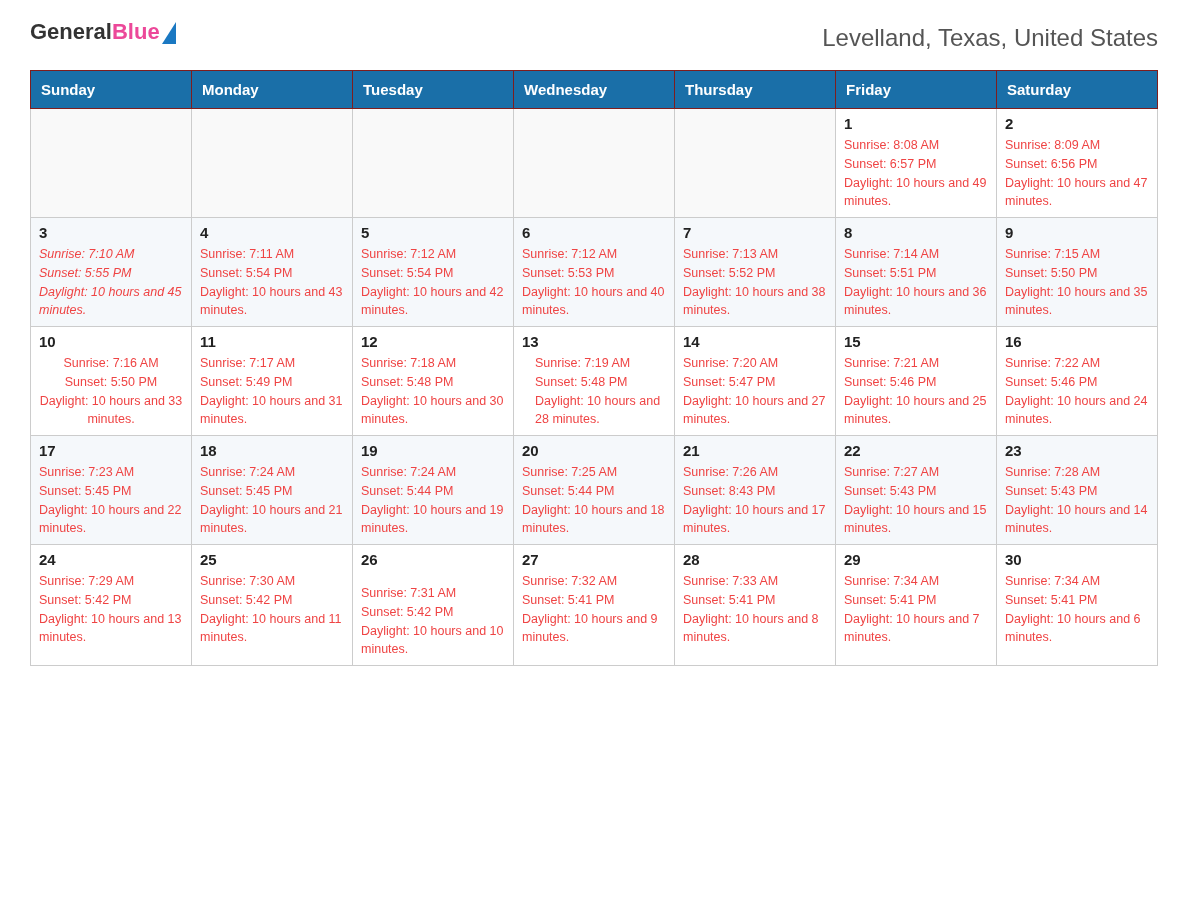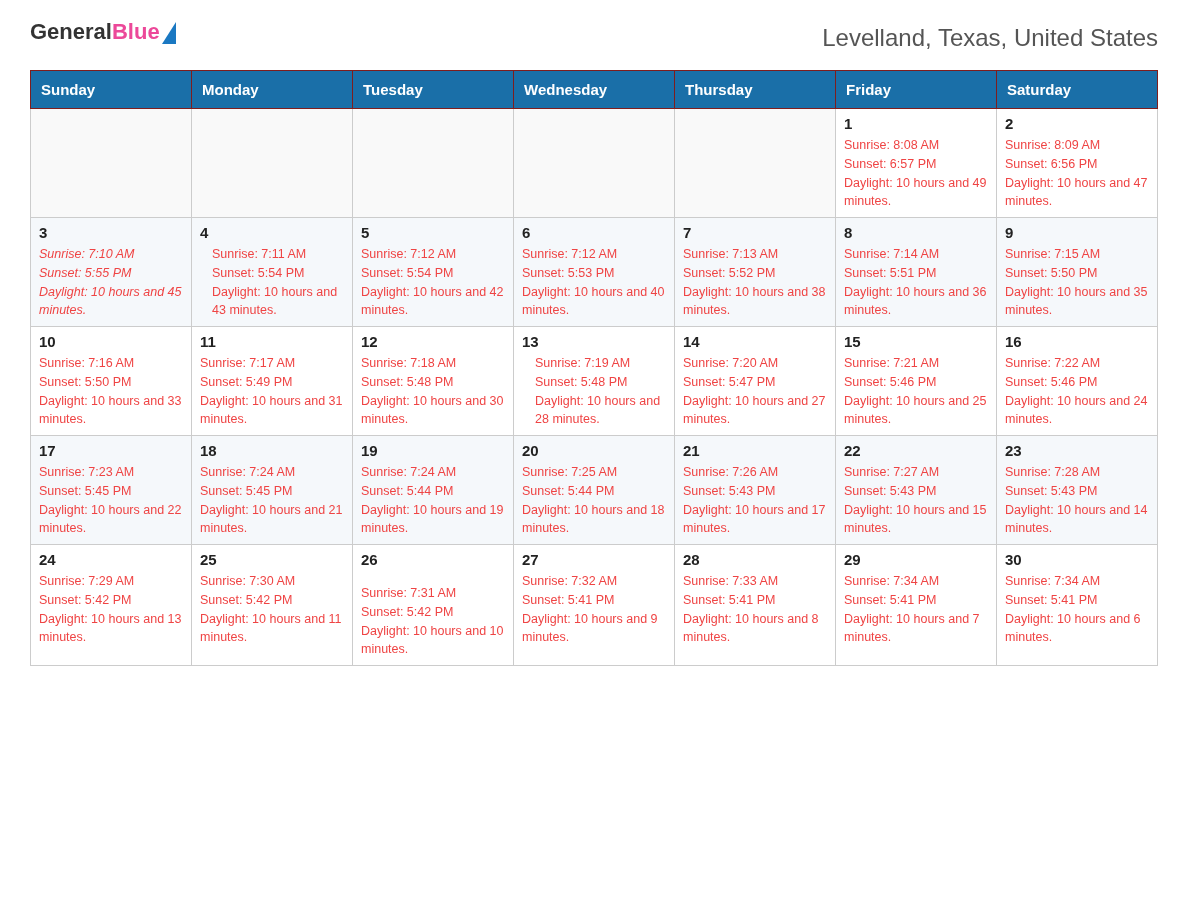--- a/index.html
+++ b/index.html
@@ -150,21 +150,21 @@
       </tr>
       <tr>
         <td>
           <div class="day-num">3</div>
           <div class="day-info" style="white-space: pre-line; font-style: italic;">Sunrise: 7:10 AM
 Sunset: 5:55 PM
 Daylight: 10 hours and 45 minutes.</div>
         </td>
         <td>
           <div class="day-num">4</div>
-          <div class="day-info" style="white-space: pre-line; margin-left: 12px;">Sunrise: 7:11 AM
+          <div class="day-info" style="white-space: pre-line;">Sunrise: 7:11 AM
 Sunset: 5:54 PM
 Daylight: 10 hours and 43 minutes.</div>
         </td>
         <td>
           <div class="day-num">5</div>
           <div class="day-info" style="white-space: pre-line;">Sunrise: 7:12 AM
 Sunset: 5:54 PM
 Daylight: 10 hours and 42 minutes.</div>
         </td>
         <td>
@@ -188,21 +188,21 @@
         <td>
           <div class="day-num">9</div>
           <div class="day-info" style="white-space: pre-line;">Sunrise: 7:15 AM
 Sunset: 5:50 PM
 Daylight: 10 hours and 35 minutes.</div>
         </td>
       </tr>
       <tr>
         <td>
           <div class="day-num">10</div>
-          <div class="day-info" style="white-space: pre-line;">Sunrise: 7:16 AM
+          <div class="day-info" style="white-space: pre-line; text-align: center;">Sunrise: 7:16 AM
 Sunset: 5:50 PM
 Daylight: 10 hours and 33 minutes.</div>
         </td>
         <td>
           <div class="day-num">11</div>
           <div class="day-info" style="white-space: pre-line;">Sunrise: 7:17 AM
 Sunset: 5:49 PM
 Daylight: 10 hours and 31 minutes.</div>
         </td>
         <td>
@@ -257,21 +257,21 @@
         </td>
         <td>
           <div class="day-num">20</div>
           <div class="day-info" style="white-space: pre-line;">Sunrise: 7:25 AM
 Sunset: 5:44 PM
 Daylight: 10 hours and 18 minutes.</div>
         </td>
         <td>
           <div class="day-num">21</div>
           <div class="day-info" style="white-space: pre-line;">Sunrise: 7:26 AM
-Sunset: 5:43 PM
+Sunset: 8:43 PM
 Daylight: 10 hours and 17 minutes.</div>
         </td>
         <td>
           <div class="day-num">22</div>
           <div class="day-info" style="white-space: pre-line;">Sunrise: 7:27 AM
 Sunset: 5:43 PM
 Daylight: 10 hours and 15 minutes.</div>
         </td>
         <td>
           <div class="day-num">23</div>

